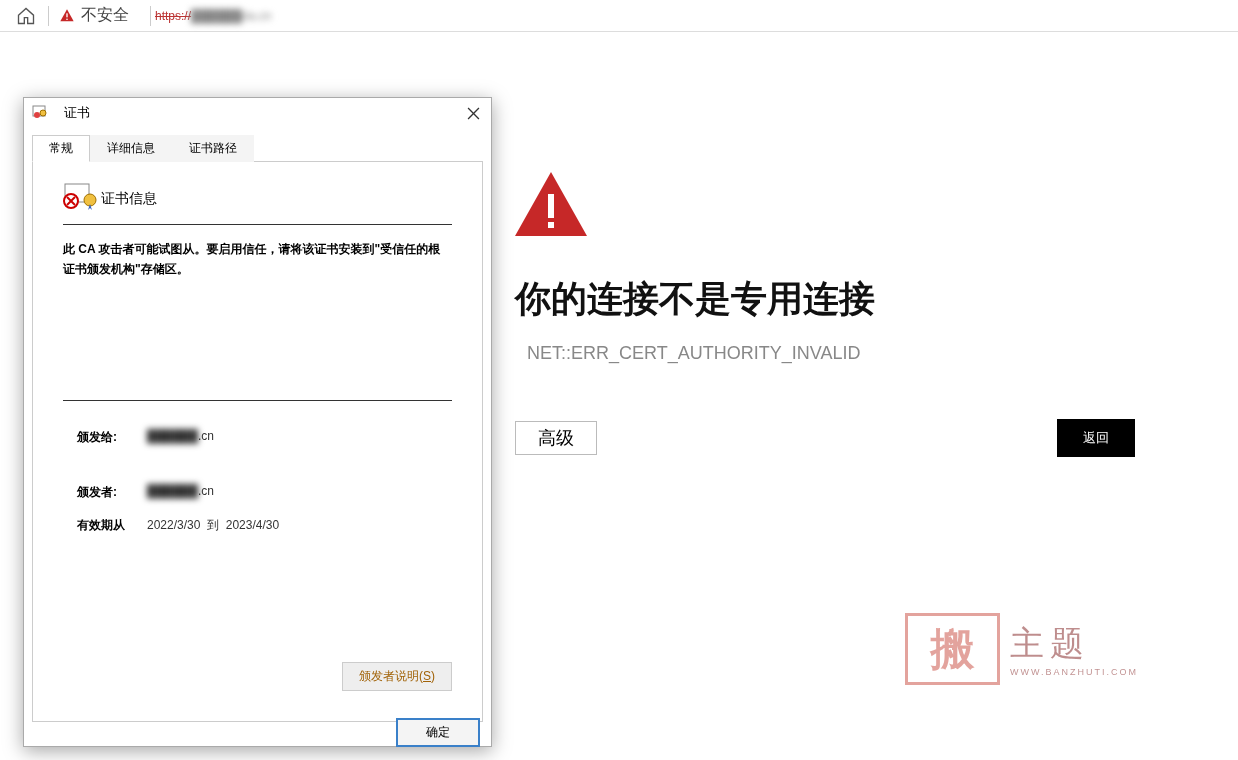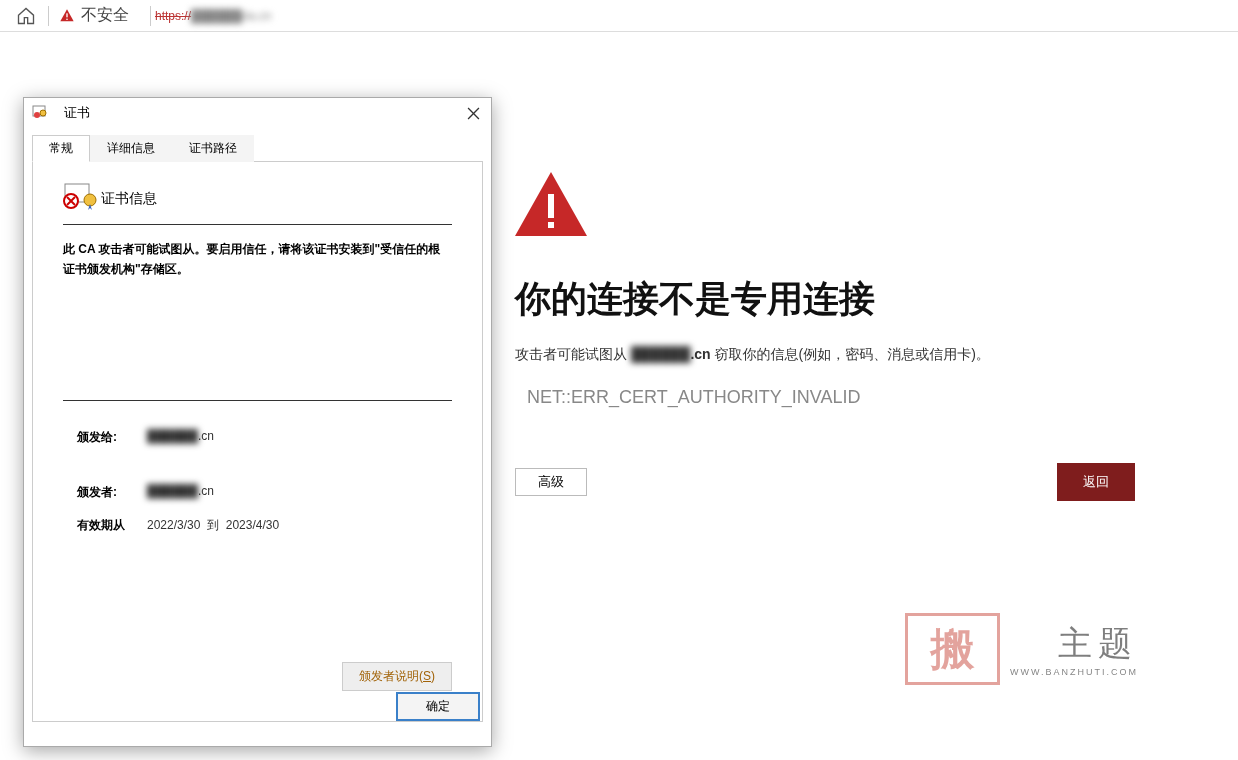--- a/index.html
+++ b/index.html
@@ -20,22 +20,22 @@
   
   
   .warn-page { position: absolute; left: 515px; top: 140px; width: 620px; }
   .big-warn { margin-bottom: 35px; }
   .warn-title { font-size: 36px; font-weight: 700; color: #111; margin-bottom: 19px; }
   .warn-desc { font-size: 14px; color: #333; margin-bottom: 22px; line-height: 1.6; }
   .warn-desc .dom { font-weight: 700; }
   .warn-desc .dom-blur { filter: blur(3px); font-weight: 700; }
   .err-code { font-size: 18px; color: #888; margin-bottom: 55px; margin-left: 12px; }
   .warn-buttons { display: flex; justify-content: space-between; align-items: center; }
-  .btn-adv { background: #fff; border: 1px solid #bbb; padding: 4px 22px; font-size: 13px; cursor: pointer; }
-  .btn-back { background: #7f1d1d; color: #fff; border: none; padding: 10px 26px; font-size: 13px; cursor: pointer; text-align: center; }
+  .btn-adv { background: #fff; border: 1px solid #bbb; padding: 4px 22px; font-size: 18px; cursor: pointer; }
+  .btn-back { background: #000000; color: #fff; border: none; padding: 10px 26px; font-size: 13px; cursor: pointer; text-align: center; }
   
   
   .cert-dialog { position: absolute; left: 23px; top: 65px; width: 469px; height: 650px; background: #fff; box-shadow: 0 4px 18px rgba(0,0,0,0.35); border: 1px solid #aaa; }
   .dlg-title { display: flex; align-items: center; justify-content: space-between; padding: 4px 4px 4px 8px; font-size: 13px; }
   .dlg-title-left { display: flex; align-items: flex-start; gap: 16px; }
   .close-x { width: 28px; height: 22px; display: flex; align-items: center; justify-content: center; cursor: pointer; }
   .close-x svg { width: 13px; height: 13px; }
   
   .tabs { display: flex; margin: 6px 8px 0 8px; border-bottom: 1px solid #ccc; font-size: 12px; }
   .tab { padding: 4px 16px; border: 1px solid transparent; border-bottom: none; cursor: pointer; background: #f4f4f4; margin-right: 0; position: relative; top: 1px; }
@@ -52,29 +52,29 @@
   .sep2 { border: none; border-top: 1px solid #333; margin: 120px 10px 0 10px; }
   
   .field-row { display: flex; font-size: 12px; margin: 28px 10px 0 24px; }
   .field-label { width: 70px; font-weight: 700; }
   .field-val { color: #333; }
   .field-val .blur { filter: blur(3px); }
   
   .issuer-btn { position: absolute; right: 10px; bottom: 10px; background: #eee; border: 1px solid #ccc; color: #a16207; padding: 5px 16px; font-size: 12px; }
   .issuer-btn .u { text-decoration: underline; }
   
-  .dlg-footer { position: absolute; right: 12px; bottom: 26px; }
+  .dlg-footer { position: absolute; right: 12px; bottom: 0; }
   .ok-btn { background: #f4f4f4; border: 1px solid #3a80c9; outline: 1px solid #3a80c9; padding: 4px 28px; font-size: 12px; cursor: pointer; }
   
   
   .watermark { position: absolute; right: 100px; bottom: 75px; opacity: 0.5; }
   .wm-box { display: flex; align-items: center; gap: 10px; }
   .wm-stamp { width: 95px; height: 72px; border: 3px solid #c94a3e; display: flex; align-items: center; justify-content: center; color: #c94a3e; font-size: 44px; font-weight: 700; position: relative; }
   .wm-stamp::before, .wm-stamp::after { content:''; position:absolute; border:1px solid #c94a3e; }
-  .wm-text { color: #000000; text-align: right; }
+  .wm-text { color: #7f1d1d; }
   .wm-main { font-size: 34px; letter-spacing: 6px; }
   .wm-sub { font-size: 9px; letter-spacing: 2px; }
 </style>
 </head>
 <body>
 
 <div class="addrbar">
   <div class="home-icon">
     <svg viewBox="0 0 24 24" fill="none" stroke="#555" stroke-width="1.6">
         <path d="M3 11 L12 3 L21 11 V21 H14 V14 H10 V21 H3 Z"></path>
@@ -99,23 +99,20 @@
 
   <div class="warn-page">
     <div class="big-warn">
       <svg width="72" height="64" viewBox="0 0 72 64">
           <path fill="#c62828" d="M36 0 L72 64 H0 Z"></path>
           <rect x="33" y="22" width="6" height="24" fill="#fff"></rect>
           <rect x="33" y="50" width="6" height="6" fill="#fff"></rect>
         </svg>
     </div>
     <h1 class="warn-title">你的连接不是专用连接</h1>
-    <p class="warn-desc">
-      <span>攻击者可能试图从 </span><span class="dom-blur">██████</span><span class="dom">.cn</span><span> 窃取你的信息(例如，密码、消息或信用卡)。</span>
-    </p>
     <div class="err-code">NET::ERR_CERT_AUTHORITY_INVALID</div>
     <div class="warn-buttons">
       <button class="btn-adv">高级</button>
       <button class="btn-back">返回</button>
     </div>
   </div>
 
   <div class="cert-dialog">
     <div class="dlg-title">
       <div class="dlg-title-left">

